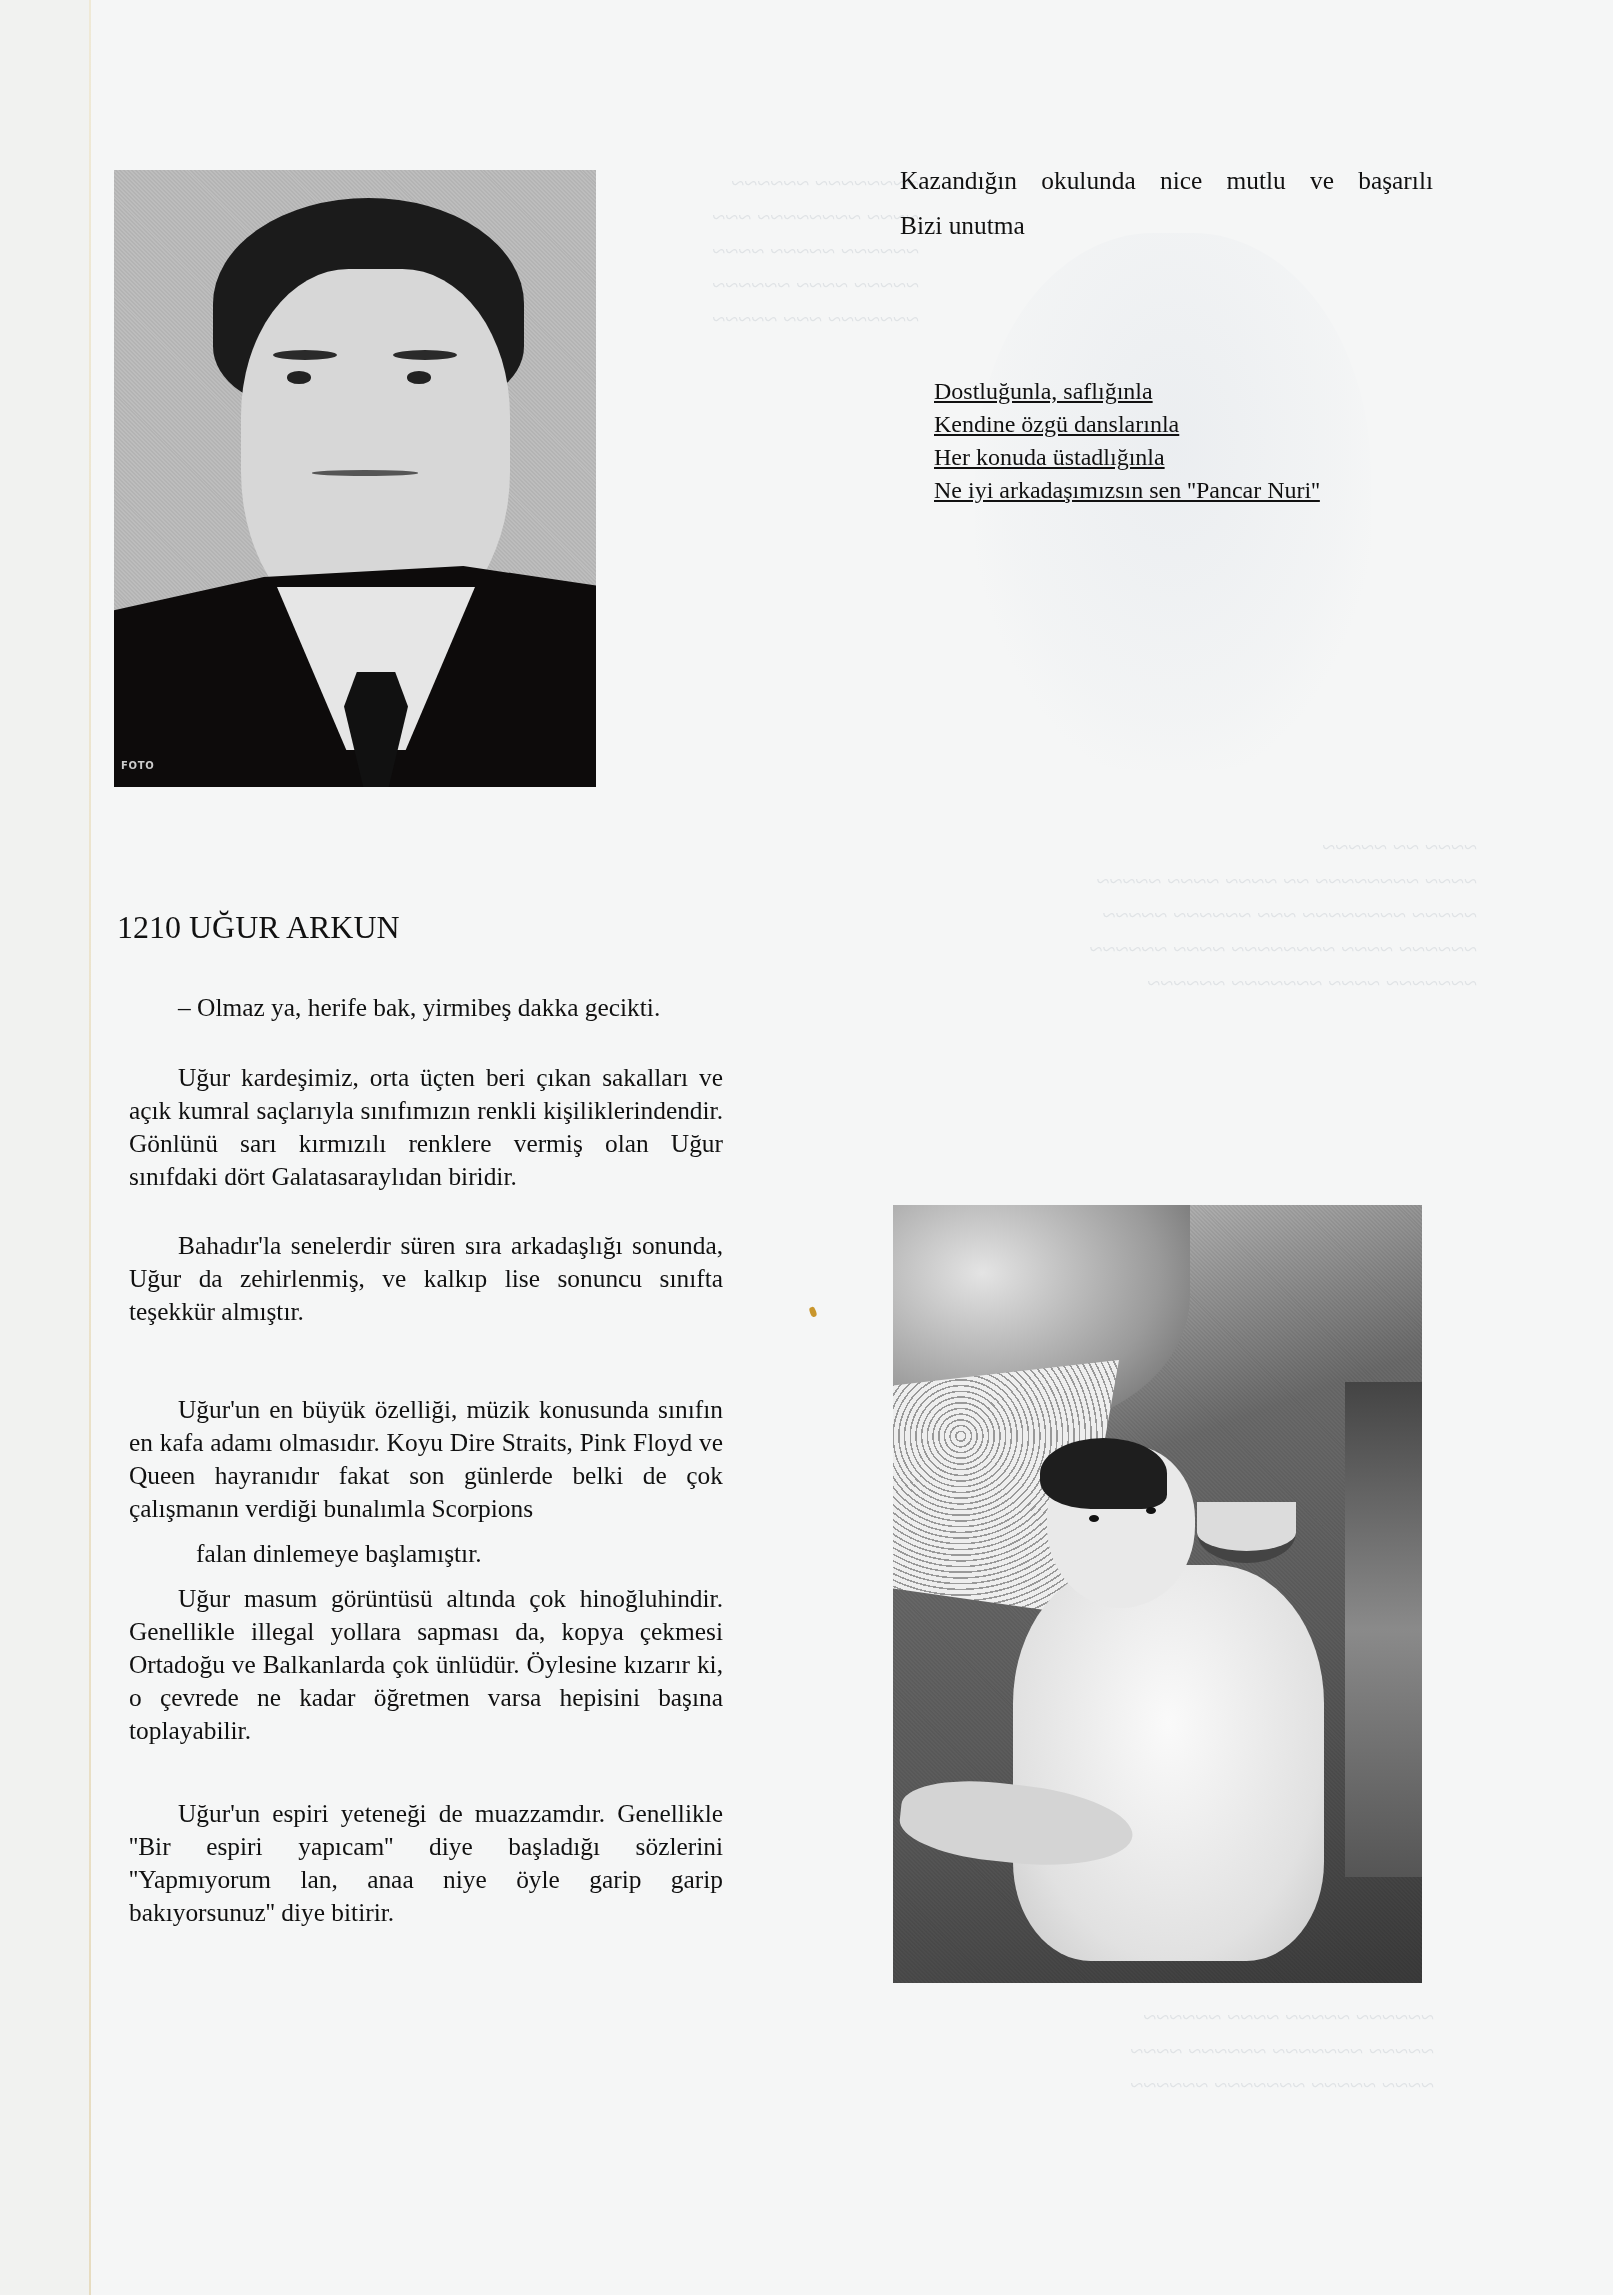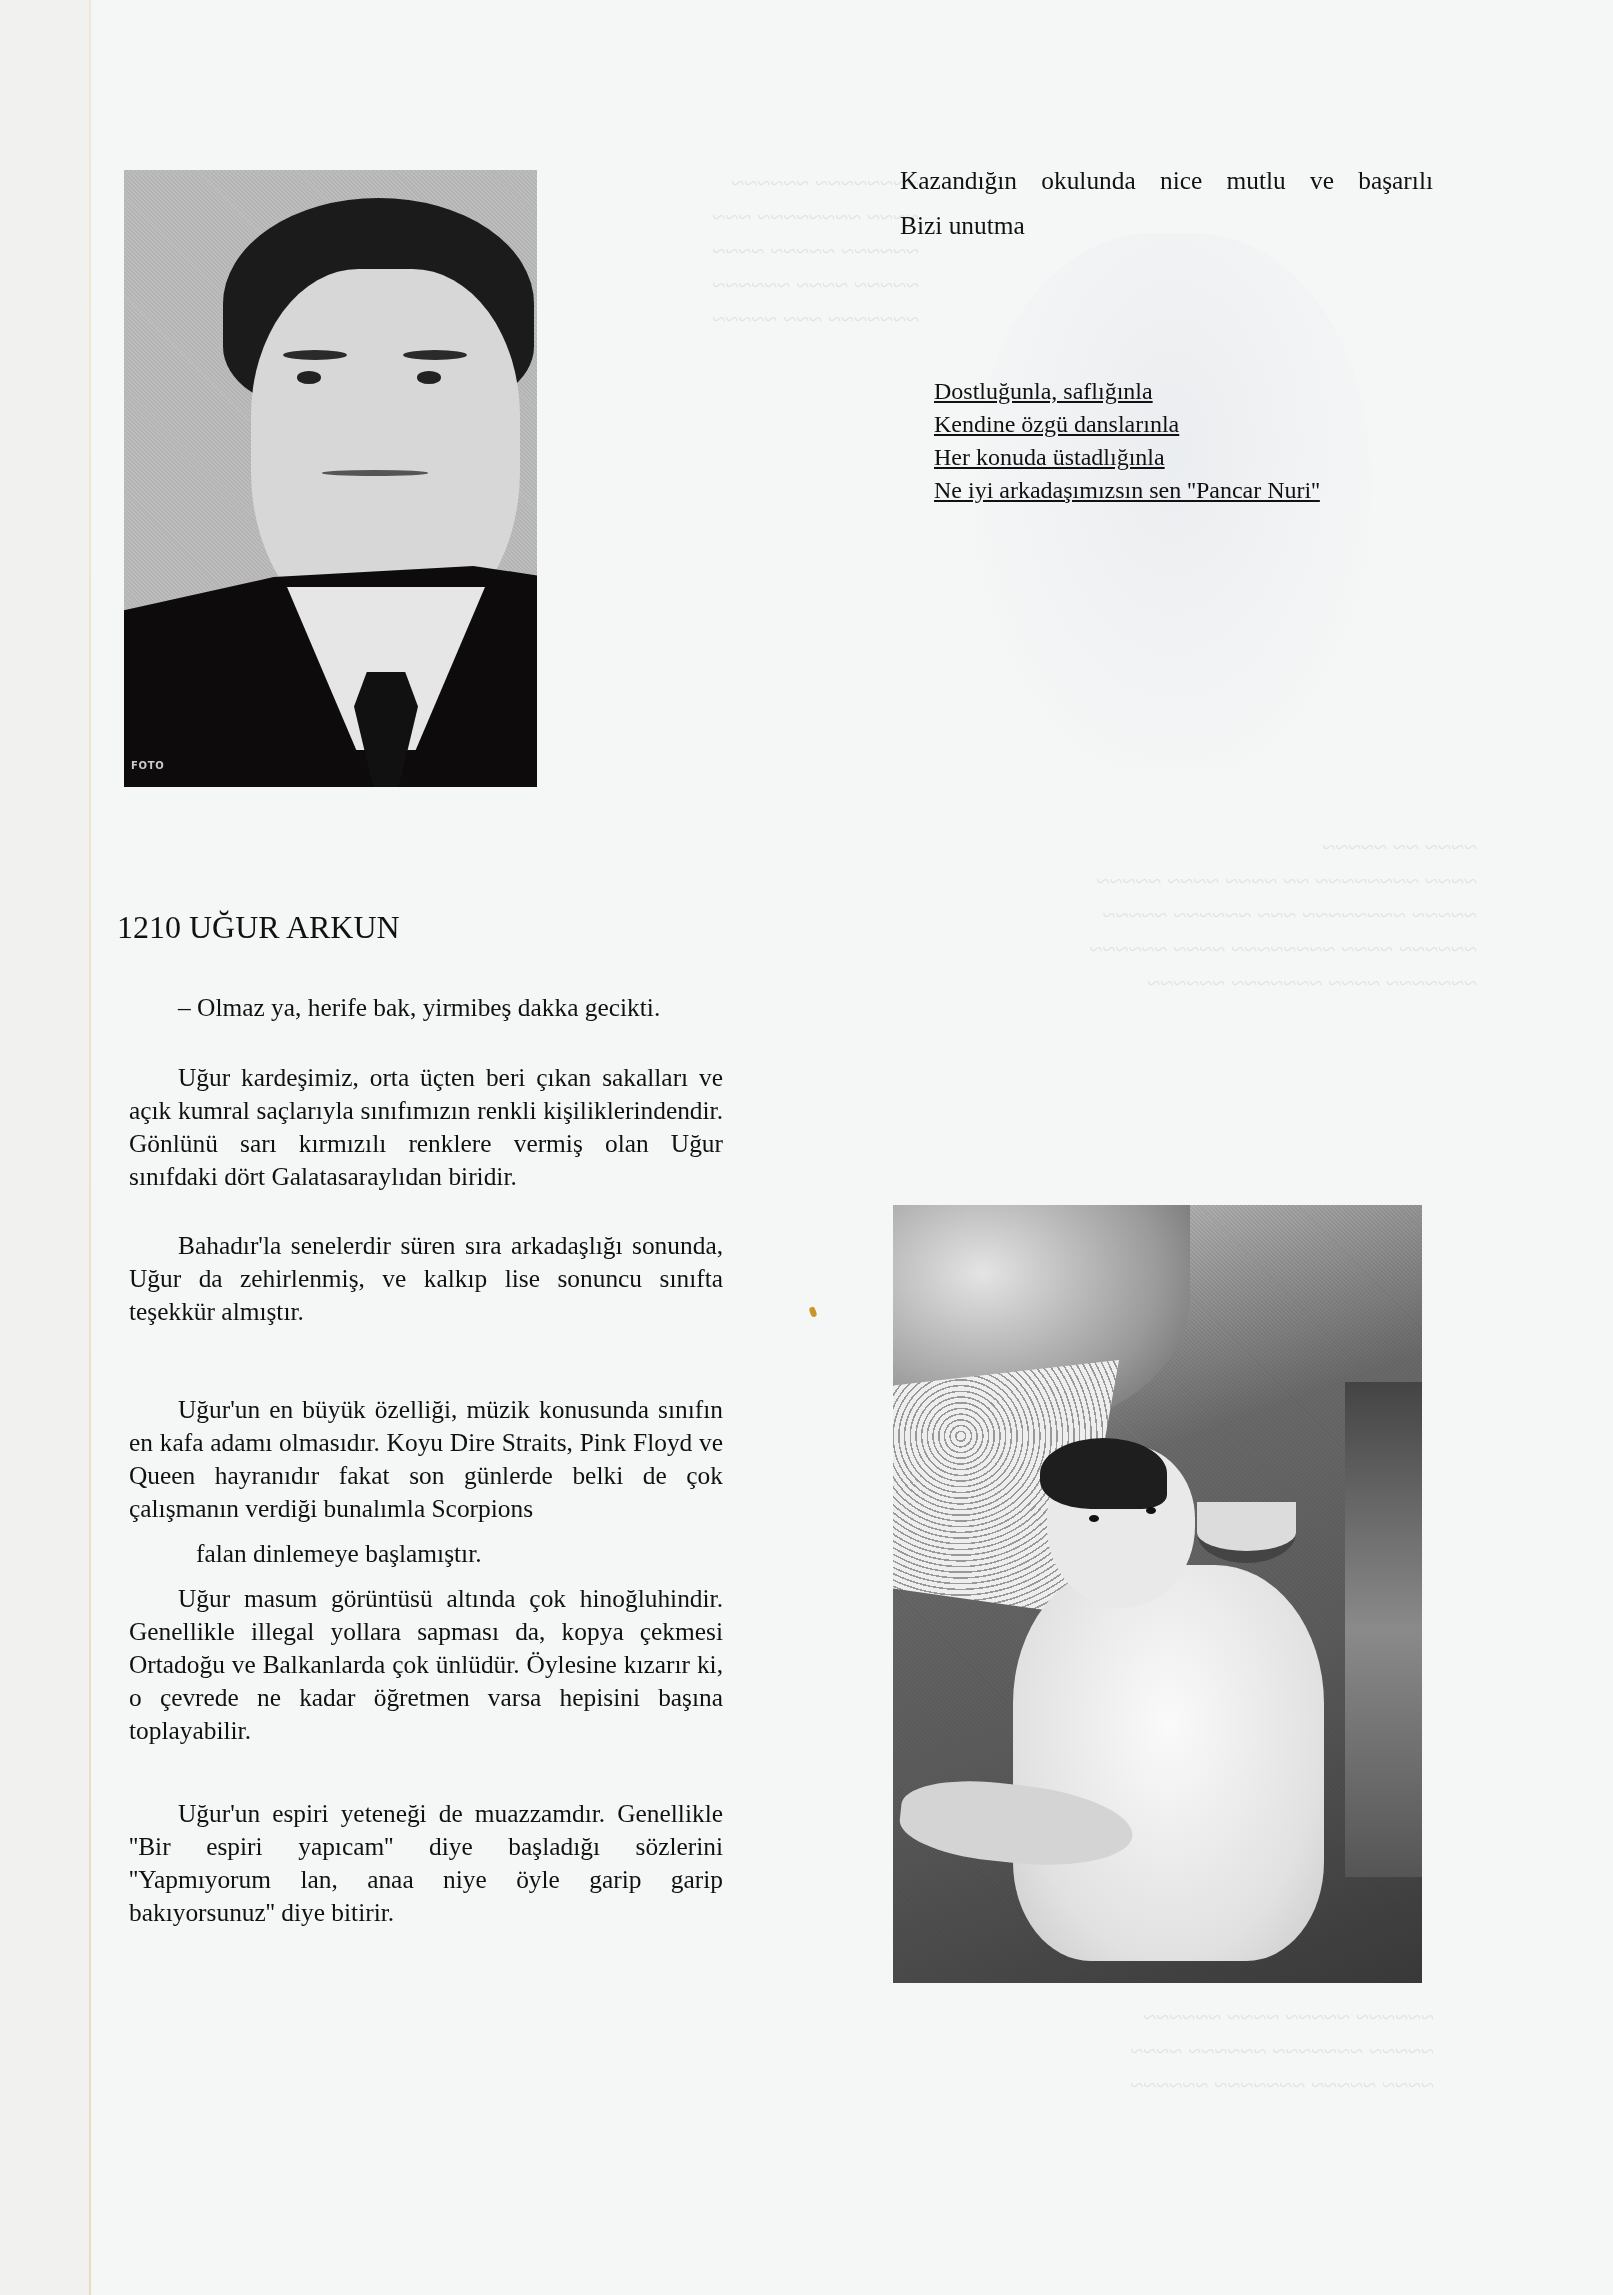--- a/index.html
+++ b/index.html
@@ -28,21 +28,21 @@
   .bleed.bottom { left: 869px; top: 2000px; width: 565px; }
   .bleed-face {
     position: absolute; left: 975px; top: 233px; width: 396px; height: 537px;
     border-radius: 45% 45% 40% 40%;
     background: radial-gradient(ellipse at 50% 40%, rgba(190,200,215,0.18), rgba(190,200,215,0.05) 60%, transparent 75%);
   }
 
   
   .photo { position: absolute; overflow: hidden; }
   .portrait {
-    left: 124px; top: 170px; width: 413px; height: 617px;
+    left: 114px; top: 170px; width: 482px; height: 617px;
     background:
       repeating-linear-gradient(45deg, rgba(0,0,0,0.05) 0 1.4px, transparent 1.4px 2.8px),
       #bdbdbd;
   }
   .portrait .hair {
     position: absolute; left: 99px; top: 28px; width: 311px; height: 212px;
     background: #1b1b1b; border-radius: 50% 50% 30% 30%;
   }
   .portrait .face {
     position: absolute; left: 127px; top: 99px; width: 269px; height: 368px;

